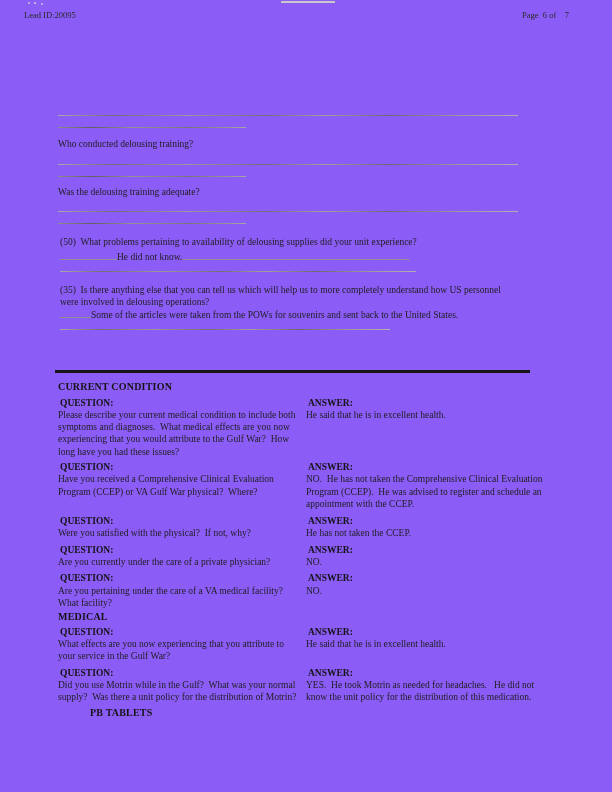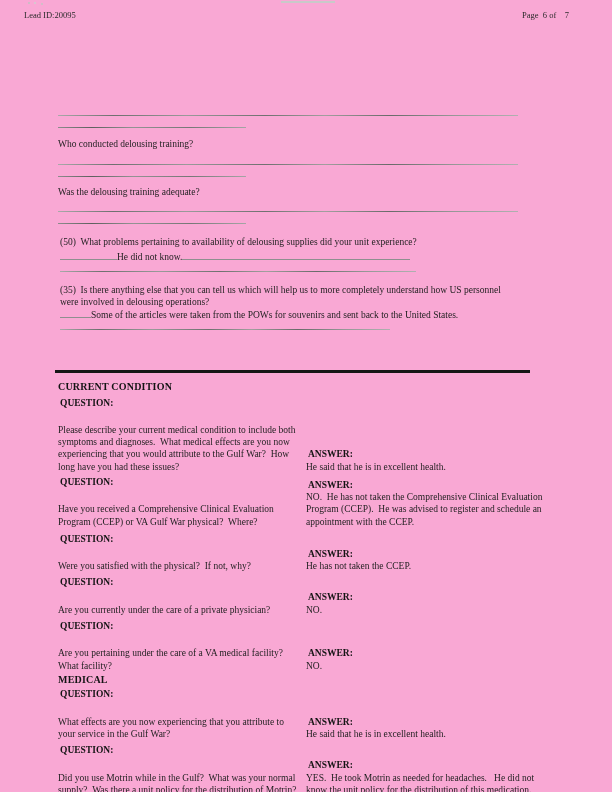--- a/index.html
+++ b/index.html
@@ -1,20 +1,20 @@
 <!DOCTYPE html>
 <html><head>
 <meta charset="utf-8">
 <style>
   * { margin: 0; padding: 0; box-sizing: border-box; }
   html, body { background: #e8e8e8; }
   .page {
     position: relative;
     width: 612px; height: 792px;
-    background: #f9a8d4;
+    background: #8b5cf6;
     font-family: "Liberation Serif", "DejaVu Serif", serif;
     color: #1e1e1e;
     overflow: hidden;
   }
   .abs { position: absolute; }
   .hdr { font-size: 8.5px; color: #2a2a2a; white-space: pre; }
   .body-text { font-size: 9.5px; line-height: 12.3px; white-space: pre-wrap; }
   
   .rule {
     position: absolute; height: 1px;
@@ -23,26 +23,26 @@
   .rule.short {
     background: linear-gradient(90deg,#8c8c8c 0%,#5f5f5f 18%,#949494 40%,#777 70%,#a5a5a5 100%);
   }
   .thick-rule { position: absolute; height: 2.5px; background: #161616; }
   .uline { display: inline-block; border-bottom: 1px solid #8f8f8f; height: 11px; vertical-align: baseline; }
   .qa-wrap { position: absolute; left: 58px; top: 381px; width: 504px; }
   .sec-heading {
     font-size: 10px; font-weight: bold; line-height: 12.5px;
     letter-spacing: 0.2px; color: #141414;
   }
-  .qa-row { display: flex; margin-top: 3px; align-items: flex-end; }
+  .qa-row { display: flex; margin-top: 3px; }
   .qa-col-q { width: 248px; flex: 0 0 248px; }
   .qa-col-a { flex: 1 1 auto; }
   .qa-label { font-size: 9.5px; font-weight: bold; line-height: 12.3px; padding-left: 2px; color: #141414; }
   .qa-text { font-size: 9.5px; line-height: 12.3px; white-space: pre-wrap; }
-  .qa-col-q .qa-text { max-width: 243px; margin-top: 15px; }
+  .qa-col-q .qa-text { max-width: 243px; }
   .qa-col-a .qa-text { max-width: 246px; }
   .mt2 { margin-top: 2px; } .mt4 { margin-top: 4px; } .mt5 { margin-top: 5px; }
   .artifact { position: absolute; background: #c9c9c9; }
   .dots { position: absolute; width: 2px; height: 2px; background: #c2c2c2; border-radius: 50%;
           box-shadow: 6px 0 0 #cfcfcf, 13px 1px 0 #c6c6c6; }
 </style>
 </head>
 <body>
 
 <div class="page">

